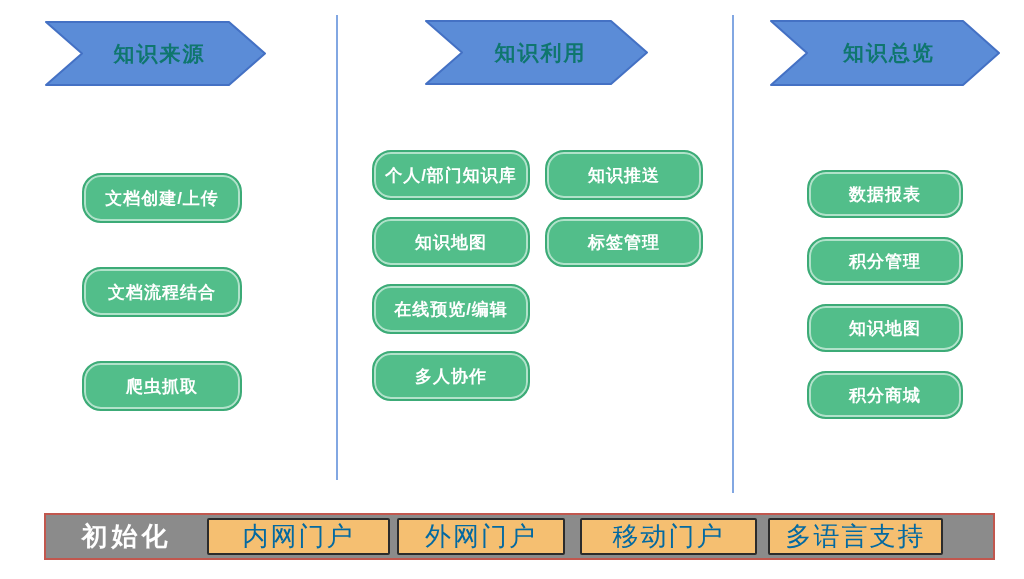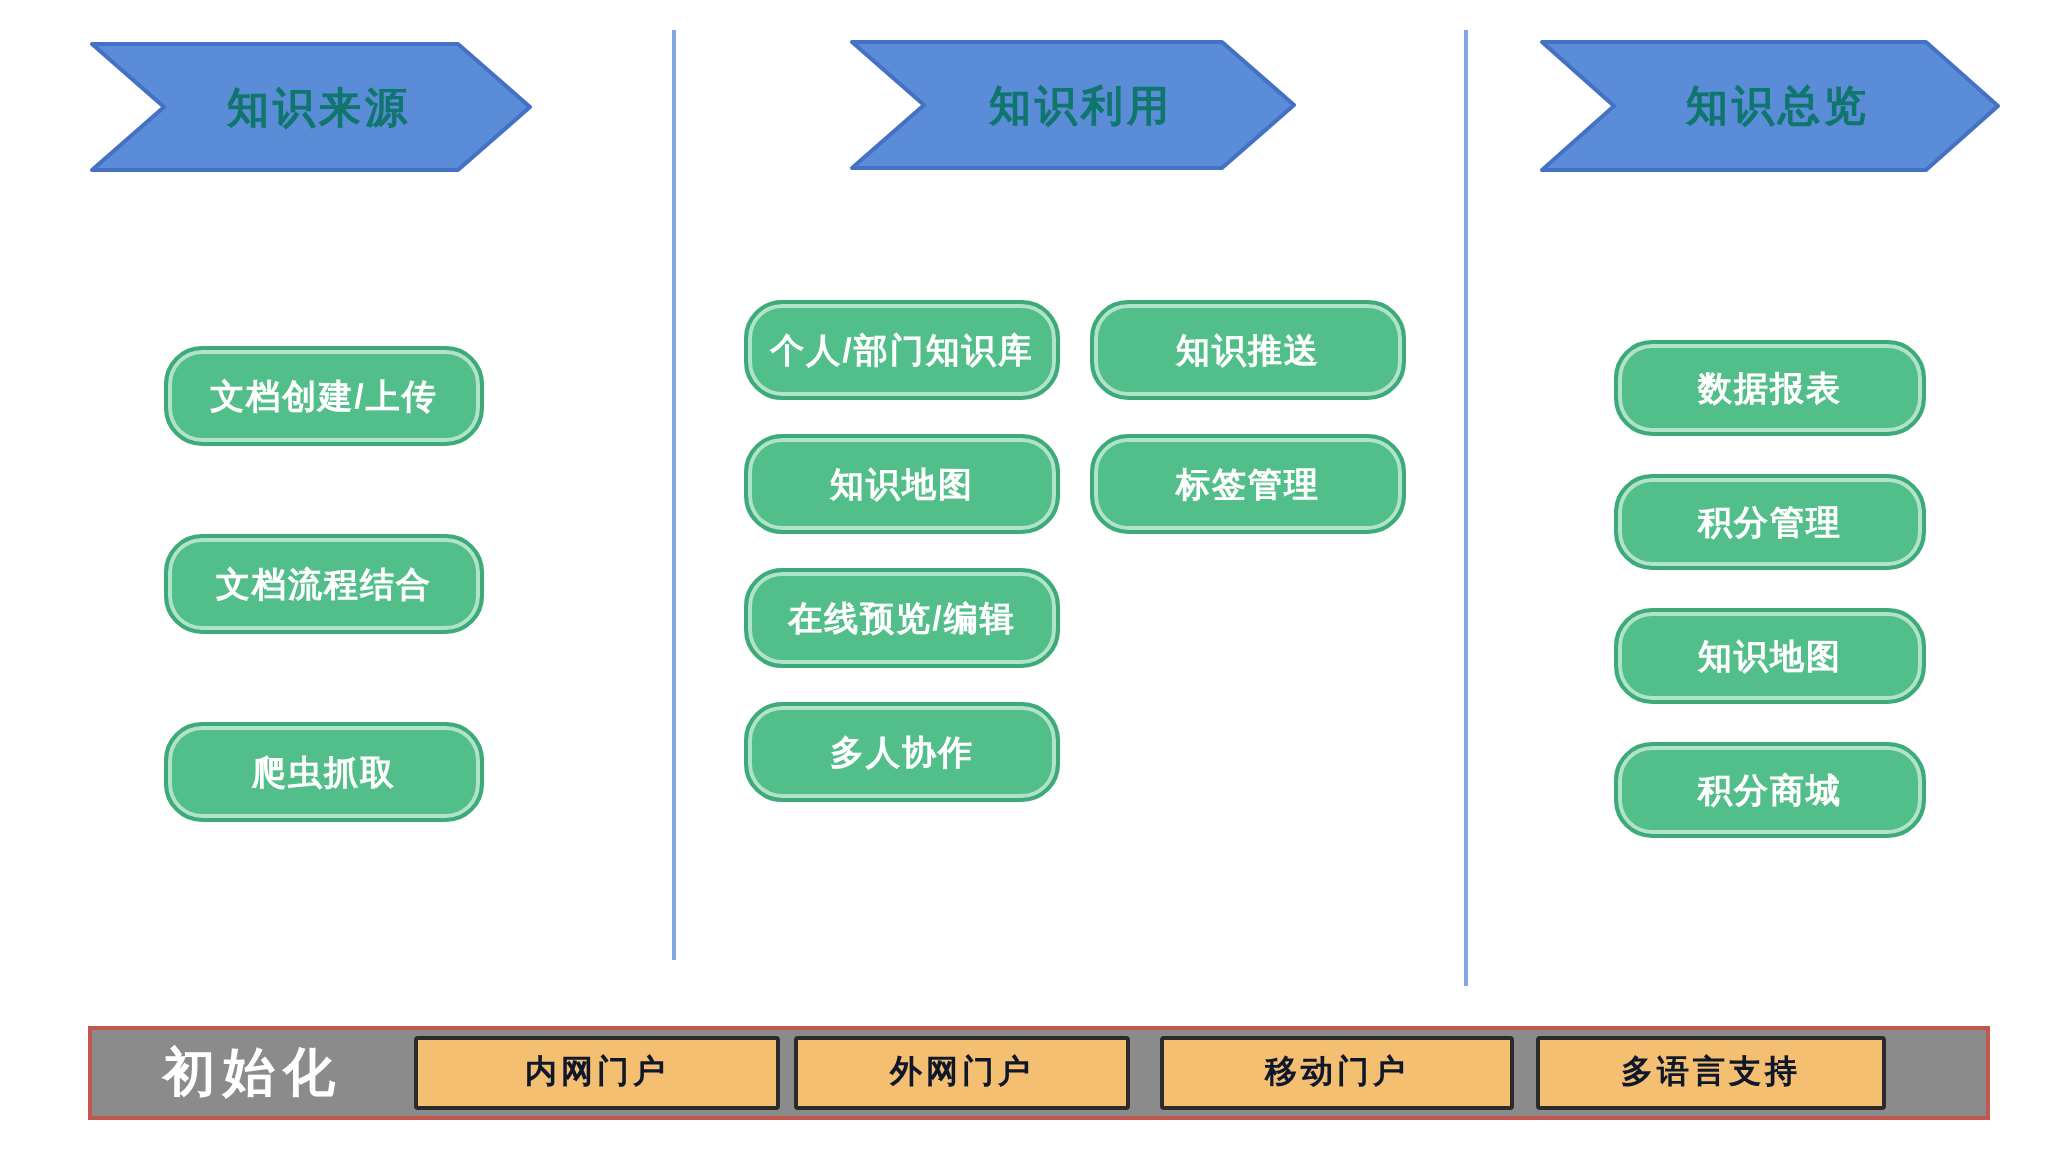--- a/index.html
+++ b/index.html
@@ -76,23 +76,23 @@
     color: #ffffff;
     font-size: 26px;
     font-weight: bold;
     letter-spacing: 4px;
   }
   .obtn {
     height: 37px;
     background: var(--orange-fill, #f5bf71);
     border: 2px solid var(--orange-border, #2b2b2b);
     border-radius: 2px;
-    color: #0f172a;
-    font-size: 16px;
-    font-weight: bold;
+    color: #0369a1;
+    font-size: 26px;
+    font-weight: normal;
     letter-spacing: 2px;
     display: flex;
     align-items: center;
     justify-content: center;
     box-sizing: border-box;
   }
 </style>
 </head>
 <body>
 

